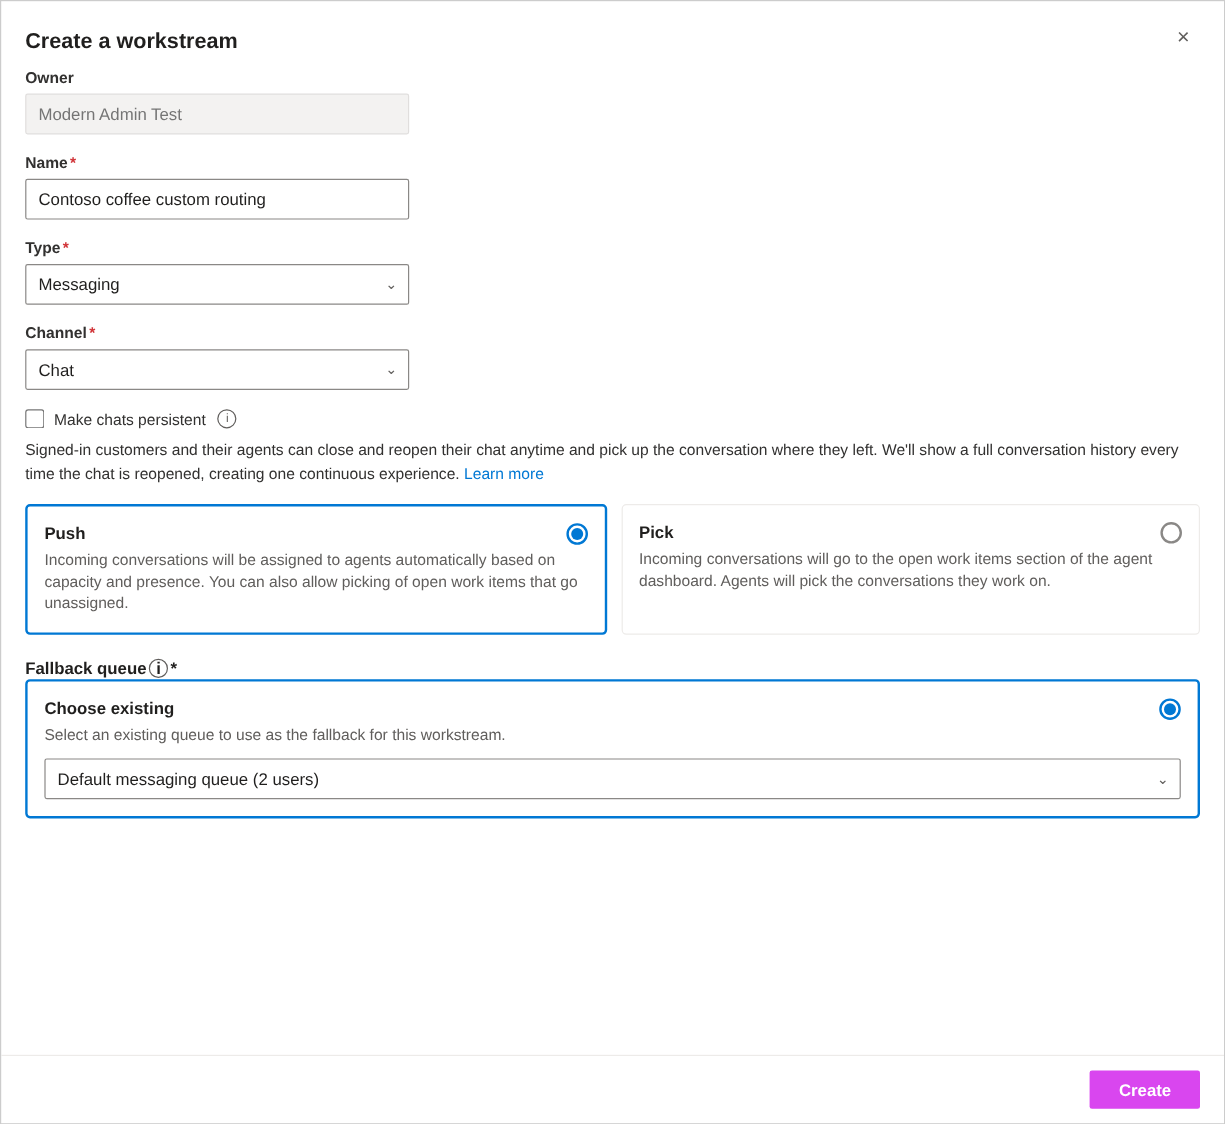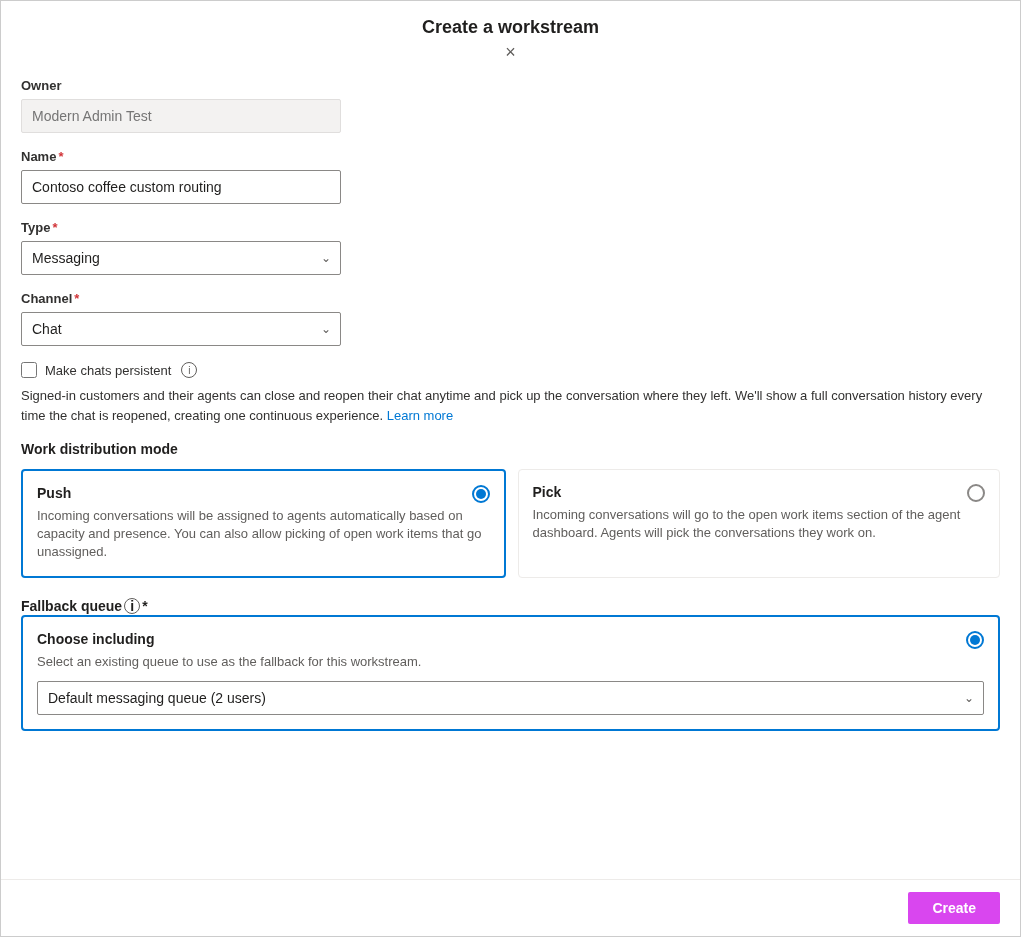--- a/index.html
+++ b/index.html
@@ -1,18 +1,18 @@
 <!DOCTYPE html>
 <html><head>
   <meta charset="utf-8">
   <style>
     * { box-sizing: border-box; margin: 0; padding: 0; }
     body { font-family: 'Segoe UI', Arial, sans-serif; background: #f0f0f0; display: flex; justify-content: center; align-items: center; min-height: 100vh; }
     .modal { background: #fff; width: 1021px; min-height: 937px; border: 1px solid #ccc; box-shadow: 0 4px 20px rgba(0,0,0,0.2); position: relative; display: flex; flex-direction: column; }
-    .modal-header { display: flex; justify-content: space-between; align-items: center; padding: 16px 20px 12px 20px; border-bottom: none; flex-direction: column; }
+    .modal-header { display: flex; justify-content: space-between; align-items: flex-end; padding: 16px 20px 12px 20px; border-bottom: none; }
     .modal-title { font-size: 18px; font-weight: 600; color: #201f1e; }
     .close-btn { background: none; border: none; cursor: pointer; font-size: 18px; color: #605e5c; width: 28px; height: 28px; display: flex; align-items: center; justify-content: center; }
     .modal-body { padding: 0 20px 20px 20px; flex: 1; overflow-y: auto; }
     .description { font-size: 13px; color: #323130; line-height: 1.5; margin-bottom: 12px; padding-bottom: 12px; border-bottom: 1px solid #edebe9; }
     .description a { color: #0078d4; text-decoration: none; }
     .field-label { font-size: 13px; font-weight: 600; color: #323130; margin-bottom: 6px; }
     .required { color: #d13438; margin-left: 2px; }
     .field-group { margin-bottom: 16px; }
     .text-input { width: 320px; height: 34px; border: 1px solid #8a8886; border-radius: 2px; padding: 0 10px; font-size: 14px; color: #201f1e; outline: none; }
     .owner-input { width: 320px; height: 34px; border: 1px solid #e0dedd; border-radius: 2px; padding: 0 10px; font-size: 14px; color: #a19f9d; background: #f3f2f1; outline: none; }
@@ -102,21 +102,20 @@
         <label class="checkbox-label" for="persistent">Make chats persistent</label>
         <span class="info-icon">i</span>
       </div>
       <p class="persistent-desc">
         <span>Signed-in customers and their agents can close and reopen their chat anytime and pick up the conversation where they left. We'll show a full conversation history every time the chat is reopened, creating one continuous experience.</span>
         <a href="#">Learn more</a>
       </p>
     </div>
 
     <div class="field-group">
-      <div class="section-title">Work distribution mode</div>
       <div class="cards-row">
 
         <div class="card selected">
           <div class="card-title">Push</div>
           <div class="card-desc">Incoming conversations will be assigned to agents automatically based on capacity and presence. You can also allow picking of open work items that go unassigned.</div>
           <div class="radio-btn checked">
           </div>
         </div>
 
         <div class="card">
@@ -130,21 +129,21 @@
     <div class="field-group">
       <div class="fallback-label">
         <span class="section-title" style="margin-bottom:0">Fallback queue</span>
         <span class="info-icon">i</span>
         <span class="required">*</span>
       </div>
       <div class="cards-row">
 
 
         <div class="fallback-card selected">
-          <div class="card-title">Choose including</div>
+          <div class="card-title">Choose existing</div>
           <div class="card-desc">Select an existing queue to use as the fallback for this workstream.</div>
           <div class="radio-btn checked"></div>
           <div class="queue-select-wrapper">
             <select class="queue-select">
               <option>Default messaging queue (2 users)</option>
             </select>
             <span class="chevron">⌄</span>
           </div>
         </div>
       </div>

